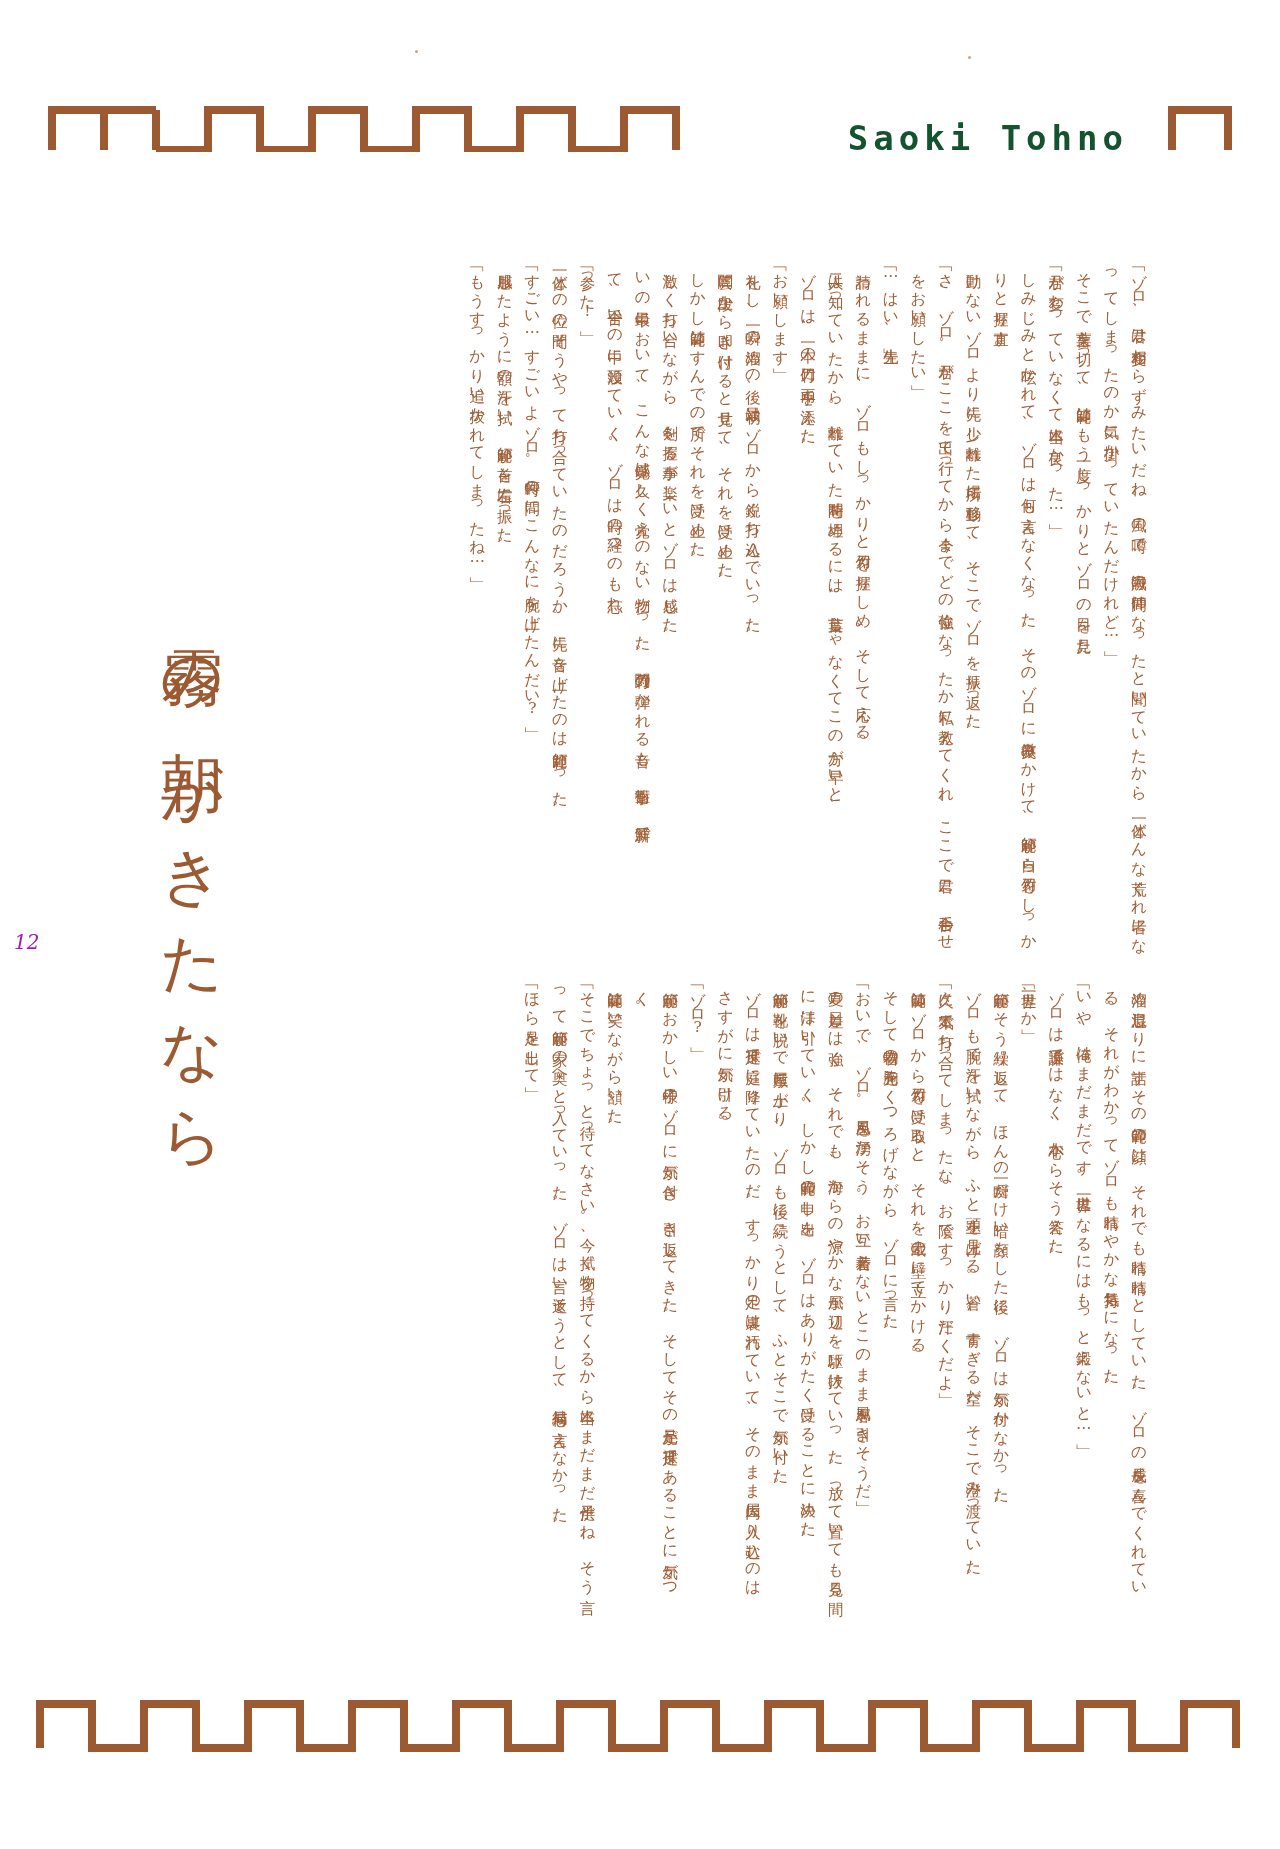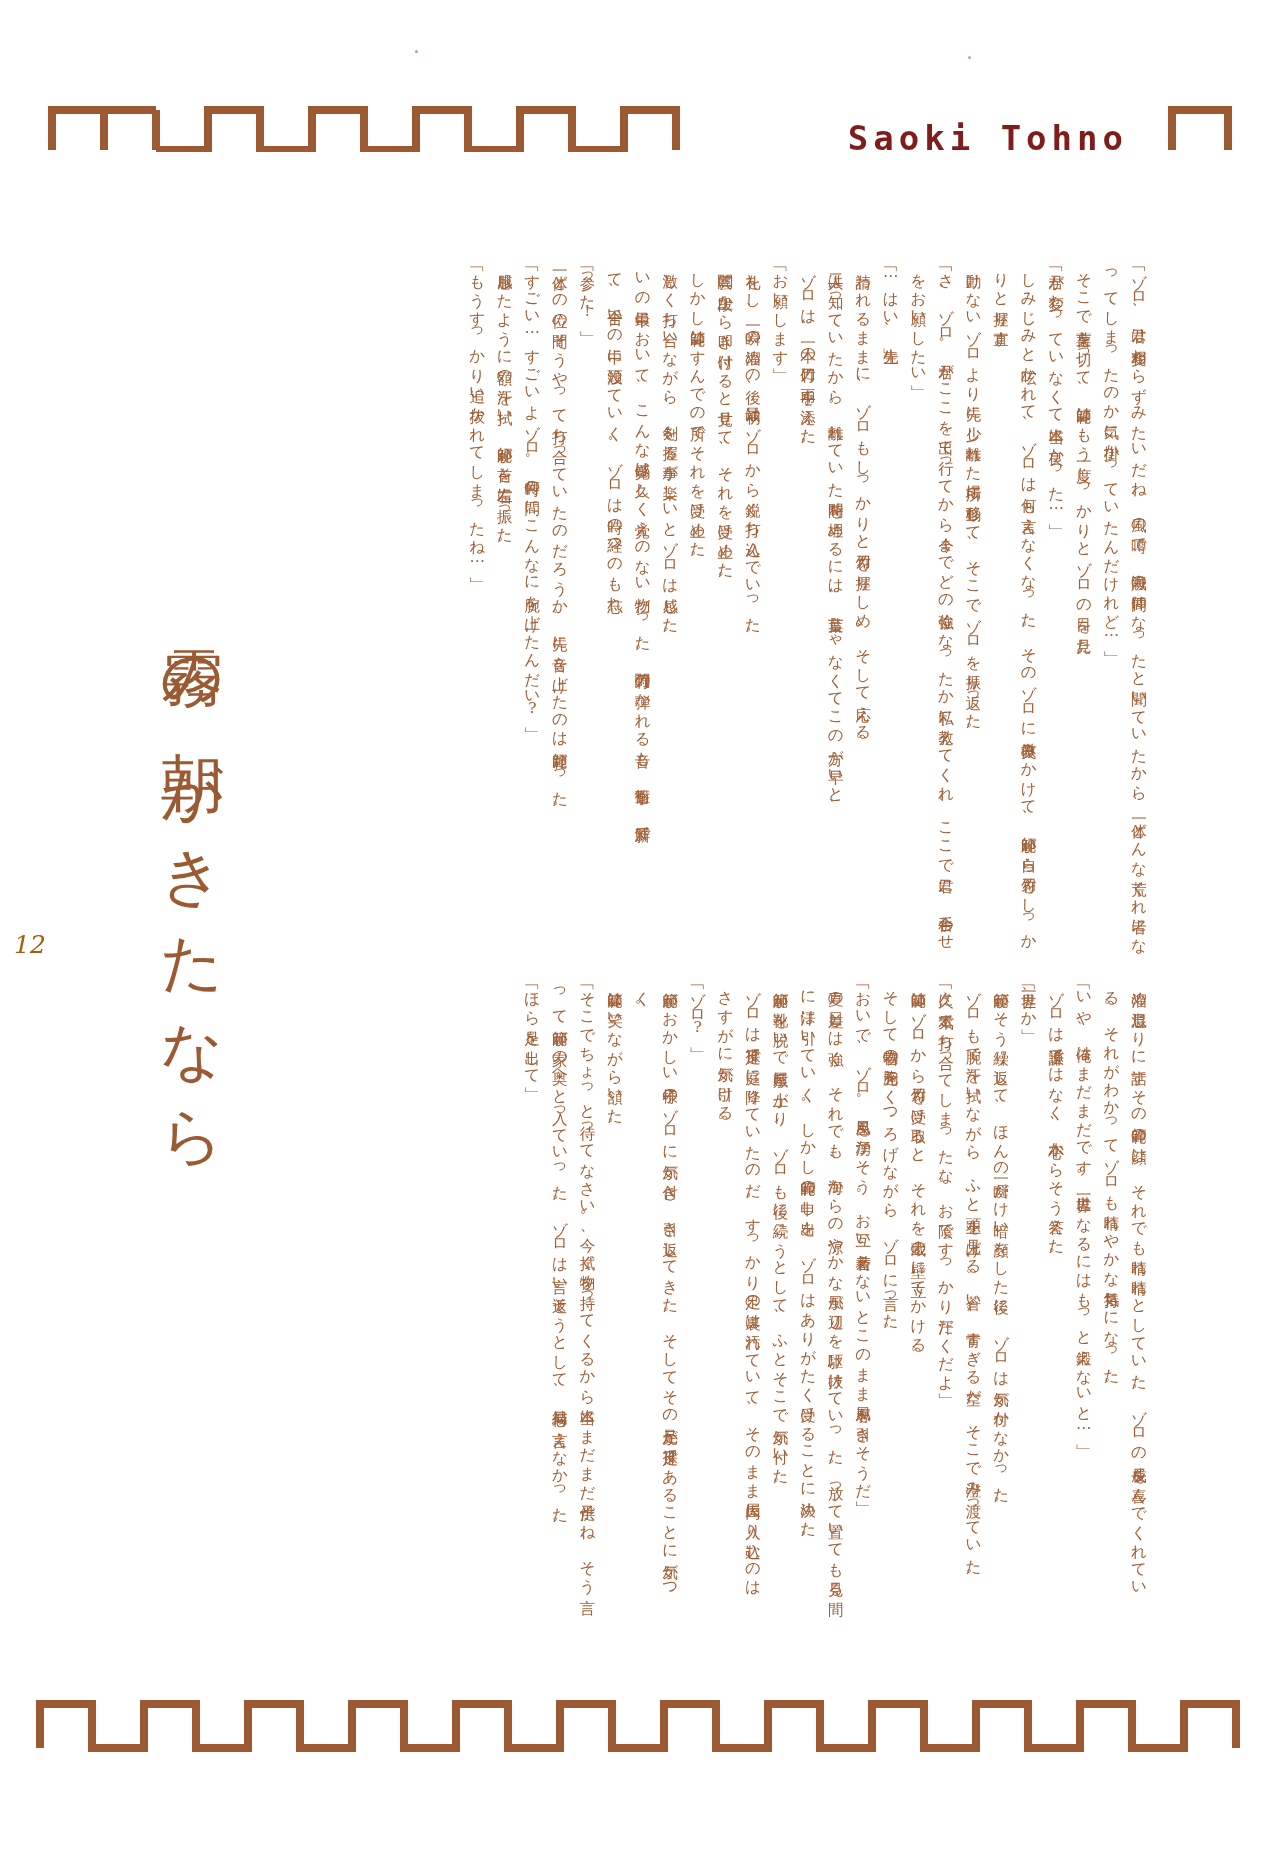--- a/index.html
+++ b/index.html
@@ -30,33 +30,33 @@
 
   
   .author {
     position: absolute;
     top: 118px;
     right: 152px;
     font-family: "DejaVu Sans Mono", monospace;
     font-size: 34px;
     font-weight: bold;
     letter-spacing: 5px;
-    color: #7f1d1d;
+    color: #14532d;
     white-space: nowrap;
   }
 
   
   .page-number {
     position: absolute;
     left: 14px;
     top: 930px;
     font-family: "DejaVu Serif", serif;
     font-style: italic;
-    font-size: 25px;
-    color: #a16207;
+    font-size: 20px;
+    color: #a21caf;
   }
 
   
   .story-title {
     position: absolute;
     left: 120px;
     top: 600px;
     width: 105px;
     writing-mode: vertical-rl;
     text-orientation: upright;

